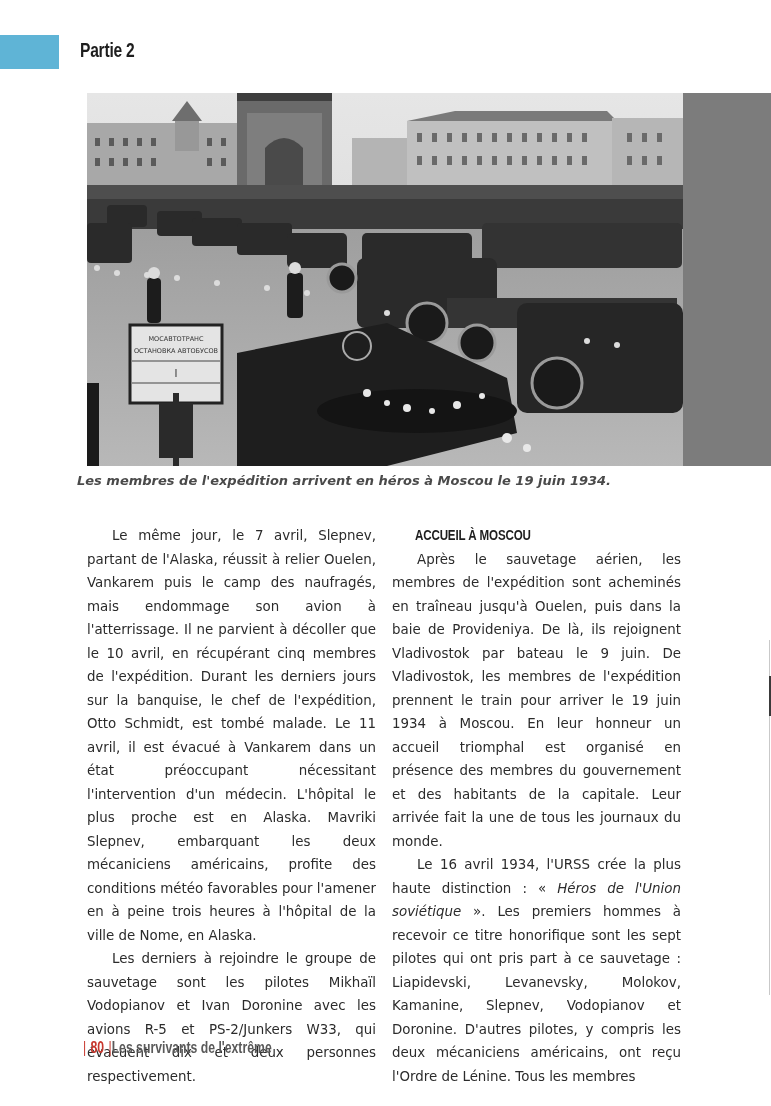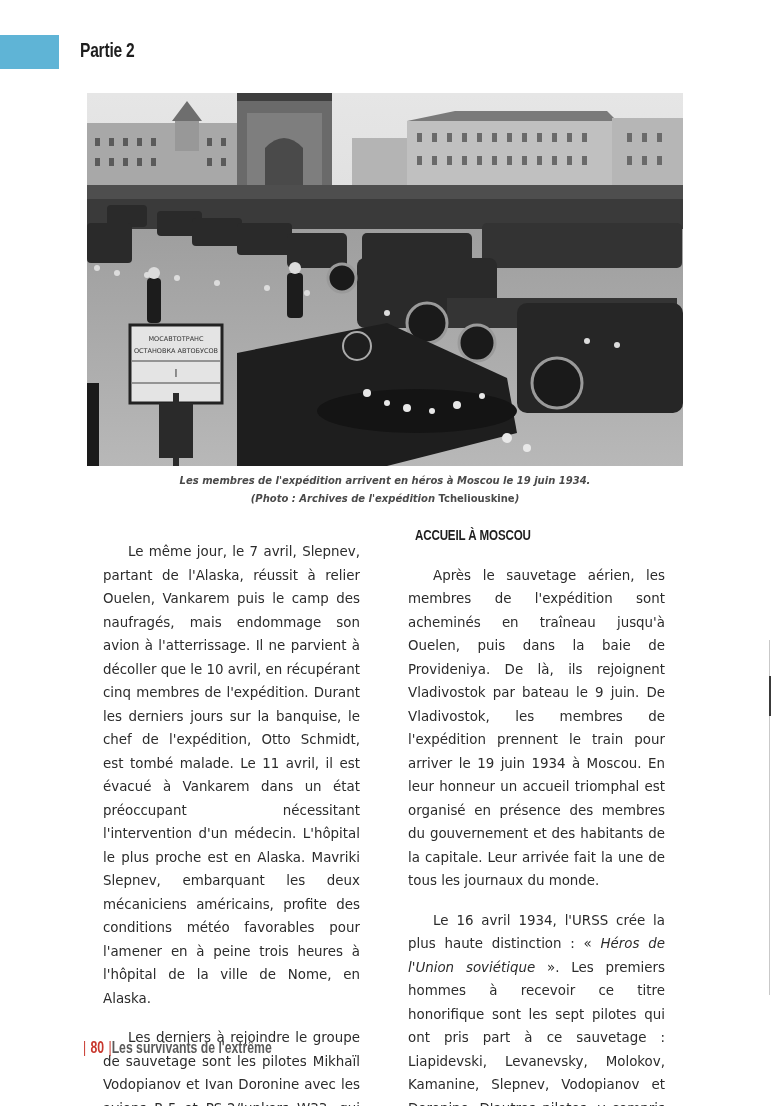--- a/index.html
+++ b/index.html
@@ -7,38 +7,38 @@
       width: 771px; height: 1106px; background: #ffffff; position: relative; overflow: hidden;
       font-family: "DejaVu Sans", sans-serif; color: #2a2a2a;
     }
     .tab-block { position: absolute; left: 0; top: 35px; width: 59px; height: 34px; background: #5fb4d6; }
     .part-title {
       position: absolute; left: 80px; top: 39px; font-family: "Liberation Sans", sans-serif;
       font-weight: bold; font-size: 20px; color: #1e1e1e; letter-spacing: -0.3px;
       transform: scaleX(0.78); transform-origin: left top;
     }
     .photo {
-      position: absolute; left: 87px; top: 93px; width: 596px; height: 373px; overflow: hidden;
+      position: absolute; left: 87px; top: 93px; width: 684px; height: 373px; overflow: hidden;
       background: #7c7c7c;
     }
     .photo svg { display: block; }
     .caption {
-      position: absolute; left: 87px; top: 472px; width: 596px; text-align: center;
+      position: absolute; left: 77px; top: 472px; width: 596px; 
       font-family: "DejaVu Sans", sans-serif; font-style: italic; font-weight: bold;
-      font-size: 10px; line-height: 18px; color: #4a4a4a;
+      font-size: 13px; line-height: 18px; color: #4a4a4a;
     }
     .caption .upright { font-style: normal; }
     .col {
       position: absolute; top: 524px; width: 289px;
       font-family: "DejaVu Sans", sans-serif; font-size: 13.4px; line-height: 23.5px; color: #2b2b2b;
       text-align: justify;
     }
     .col-left { left: 87px; }
     .col-right { left: 392px; }
-    .col p { margin: 16px; text-indent: 25px; }
+    .col p { margin: 0; text-indent: 25px; }
     .section-heading {
       font-family: "Liberation Sans", sans-serif; font-weight: bold; font-size: 14.5px;
       line-height: 23.5px; color: #1e1e1e; text-transform: uppercase; letter-spacing: -0.2px;
       transform: scaleX(0.8); transform-origin: left top; white-space: nowrap; margin-left: 23px;
     }
     em { font-style: italic; }
     .footer {
       position: absolute; left: 83px; top: 1038px; font-family: "Liberation Sans", sans-serif;
       font-weight: bold; font-size: 17px; white-space: nowrap;
       transform: scaleX(0.72); transform-origin: left top;
@@ -209,21 +209,20 @@
       <text x="89" y="284" text-anchor="middle" font-family="DejaVu Sans, sans-serif" font-size="10" fill="#333">I</text>
       <rect x="72" y="310" width="34" height="55" fill="#2a2a2a"></rect>
       <rect x="86" y="300" width="6" height="73" fill="#2a2a2a"></rect>
     </g>
     <rect x="0" y="290" width="12" height="83" fill="#1a1a1a"></rect>
   </svg>
 </div>
 
 <div class="caption">
   <div>Les membres de l'expédition arrivent en héros à Moscou le 19 juin 1934.</div>
-  <div><span>(Photo : Archives de l'expédition </span><span class="upright">Tcheliouskine</span><span>)</span></div>
 </div>
 
 <div class="col col-left">
   <p>Le même jour, le 7 avril, Slepnev, partant de l'Alaska, réussit à relier Ouelen, Vankarem puis le camp des naufragés, mais endommage son avion à l'atterrissage. Il ne parvient à décoller que le 10 avril, en récupérant cinq membres de l'expédition. Durant les derniers jours sur la banquise, le chef de l'expédition, Otto Schmidt, est tombé malade. Le 11 avril, il est évacué à Vankarem dans un état préoccupant nécessitant l'intervention d'un médecin. L'hôpital le plus proche est en Alaska. Mavriki Slepnev, embarquant les deux mécaniciens américains, profite des conditions météo favorables pour l'amener en à peine trois heures à l'hôpital de la ville de Nome, en Alaska.</p>
   <p>Les derniers à rejoindre le groupe de sauvetage sont les pilotes Mikhaïl Vodopianov et Ivan Doronine avec les avions R-5 et PS-2/Junkers W33, qui évacuent dix et deux personnes respectivement.</p>
 </div>
 
 <div class="col col-right">
   <div class="section-heading">Accueil à Moscou</div>
   <p>Après le sauvetage aérien, les membres de l'expédition sont acheminés en traîneau jusqu'à Ouelen, puis dans la baie de Provideniya. De là, ils rejoignent Vladivostok par bateau le 9 juin. De Vladivostok, les membres de l'expédition prennent le train pour arriver le 19 juin 1934 à Moscou. En leur honneur un accueil triomphal est organisé en présence des membres du gouvernement et des habitants de la capitale. Leur arrivée fait la une de tous les journaux du monde.</p>

